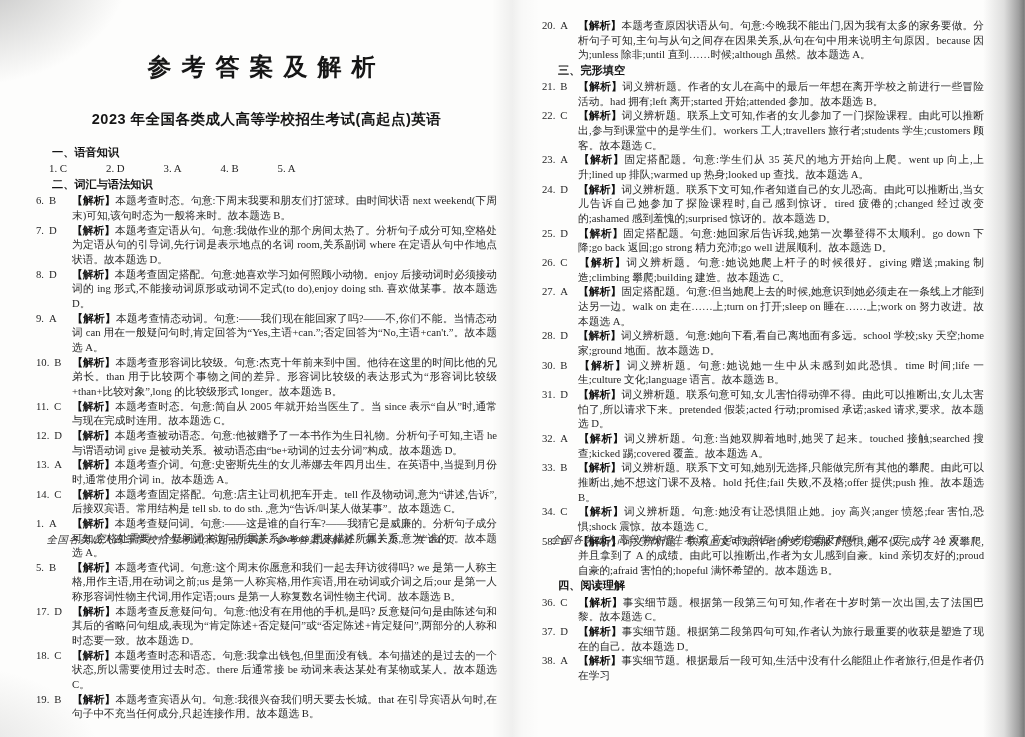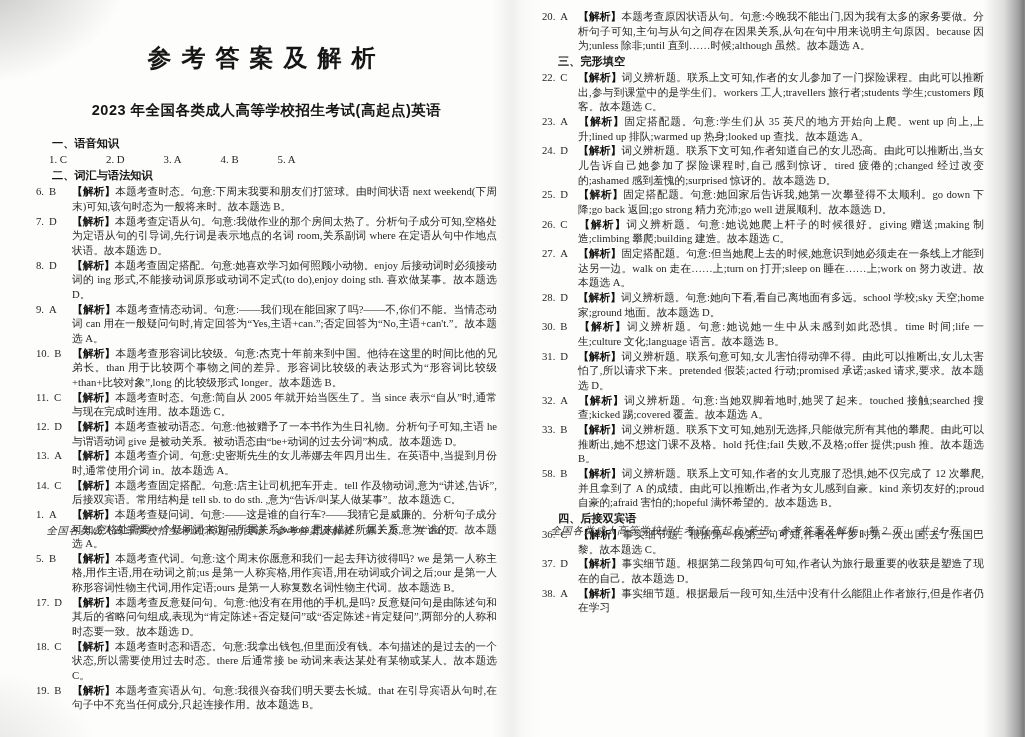--- a/index.html
+++ b/index.html
@@ -15,21 +15,21 @@
   .shade { position:absolute; pointer-events:none; z-index:5; }
   .vignette-tl { left:0; top:0; width:260px; height:200px;
     background:radial-gradient(220px 160px at -30px -30px, rgba(100,100,100,.42), rgba(100,100,100,0) 72%); }
   .vignette-bl { left:0; bottom:0; width:220px; height:150px;
     background:radial-gradient(200px 130px at -40px 170px, rgba(110,110,110,.20), rgba(110,110,110,0) 70%); }
   .spine-shadow { left:492px; top:0; width:48px; height:737px;
     background:linear-gradient(to right, rgba(0,0,0,0) 0%, rgba(0,0,0,.055) 42%, rgba(0,0,0,.02) 62%, rgba(0,0,0,0) 100%); }
   .page-edge-shadow { right:0; top:0; width:42px; height:737px;
     background:linear-gradient(to right, rgba(190,190,190,0) 0%, rgba(175,175,175,.40) 50%, #a0a0a0 85%, #7e7e7e 97%, #8d8d8d 100%); }
 
-  .page { position:absolute; top:0; height:573px; box-sizing:border-box; z-index:1; }
+  .page { position:absolute; top:9px; height:573px; box-sizing:border-box; z-index:1; }
   .page-left  { left:0;   width:512px; padding:30px 15px 0 36px; }
   .page-right { left:512px; width:500px; padding:9px 28px 0 30px; }
 
   .doc-title {
     text-align:center; font-family:"Liberation Sans","DejaVu Sans",sans-serif;
     font-weight:700; font-size:24px; letter-spacing:10px; color:#161616;
     margin:12px 0 0 0;
   }
   .doc-subtitle {
     text-align:center; font-family:"Liberation Sans","DejaVu Sans",sans-serif;
@@ -158,20 +158,23 @@
 
         <p class="item">
           <span class="marker"><span>20.</span><span class="ans">A</span></span><span class="label">【解析】</span><span>本题考查原因状语从句。句意:今晚我不能出门,因为我有太多的家务要做。分析句子可知,主句与从句之间存在因果关系,从句在句中用来说明主句原因。because 因为;unless 除非;until 直到……时候;although 虽然。故本题选 A。</span>
         </p>
       </div>
 
     <div class="section-heading">三、完形填空</div>
 
     <div>
 
+        <p class="item">
+          <span class="marker"><span>21.</span><span class="ans">B</span></span><span class="label">【解析】</span><span>词义辨析题。作者的女儿在高中的最后一年想在离开学校之前进行一些冒险活动。had 拥有;left 离开;started 开始;attended 参加。故本题选 B。</span>
+        </p>
 
         <p class="item">
           <span class="marker"><span>22.</span><span class="ans">C</span></span><span class="label">【解析】</span><span>词义辨析题。联系上文可知,作者的女儿参加了一门探险课程。由此可以推断出,参与到课堂中的是学生们。workers 工人;travellers 旅行者;students 学生;customers 顾客。故本题选 C。</span>
         </p>
 
         <p class="item">
           <span class="marker"><span>23.</span><span class="ans">A</span></span><span class="label">【解析】</span><span>固定搭配题。句意:学生们从 35 英尺的地方开始向上爬。went up 向上,上升;lined up 排队;warmed up 热身;looked up 查找。故本题选 A。</span>
         </p>
 
         <p class="item">
@@ -204,27 +207,30 @@
         </p>
 
         <p class="item">
           <span class="marker"><span>32.</span><span class="ans">A</span></span><span class="label">【解析】</span><span>词义辨析题。句意:当她双脚着地时,她哭了起来。touched 接触;searched 搜查;kicked 踢;covered 覆盖。故本题选 A。</span>
         </p>
 
         <p class="item">
           <span class="marker"><span>33.</span><span class="ans">B</span></span><span class="label">【解析】</span><span>词义辨析题。联系下文可知,她别无选择,只能做完所有其他的攀爬。由此可以推断出,她不想这门课不及格。hold 托住;fail 失败,不及格;offer 提供;push 推。故本题选 B。</span>
         </p>
 
+        <p class="item">
+          <span class="marker"><span>34.</span><span class="ans">C</span></span><span class="label">【解析】</span><span>词义辨析题。句意:她没有让恐惧阻止她。joy 高兴;anger 愤怒;fear 害怕,恐惧;shock 震惊。故本题选 C。</span>
+        </p>
 
         <p class="item">
           <span class="marker"><span>58.</span><span class="ans">B</span></span><span class="label">【解析】</span><span>词义辨析题。联系上文可知,作者的女儿克服了恐惧,她不仅完成了 12 次攀爬,并且拿到了 A 的成绩。由此可以推断出,作者为女儿感到自豪。kind 亲切友好的;proud 自豪的;afraid 害怕的;hopeful 满怀希望的。故本题选 B。</span>
         </p>
       </div>
 
-    <div class="section-heading">四、后接双宾语</div>
+    <div class="section-heading">四、阅读理解</div>
 
     <div>
 
         <p class="item">
           <span class="marker"><span>36.</span><span class="ans">C</span></span><span class="label">【解析】</span><span>事实细节题。根据第一段第三句可知,作者在十岁时第一次出国,去了法国巴黎。故本题选 C。</span>
         </p>
 
         <p class="item">
           <span class="marker"><span>37.</span><span class="ans">D</span></span><span class="label">【解析】</span><span>事实细节题。根据第二段第四句可知,作者认为旅行最重要的收获是塑造了现在的自己。故本题选 D。</span>
         </p>

